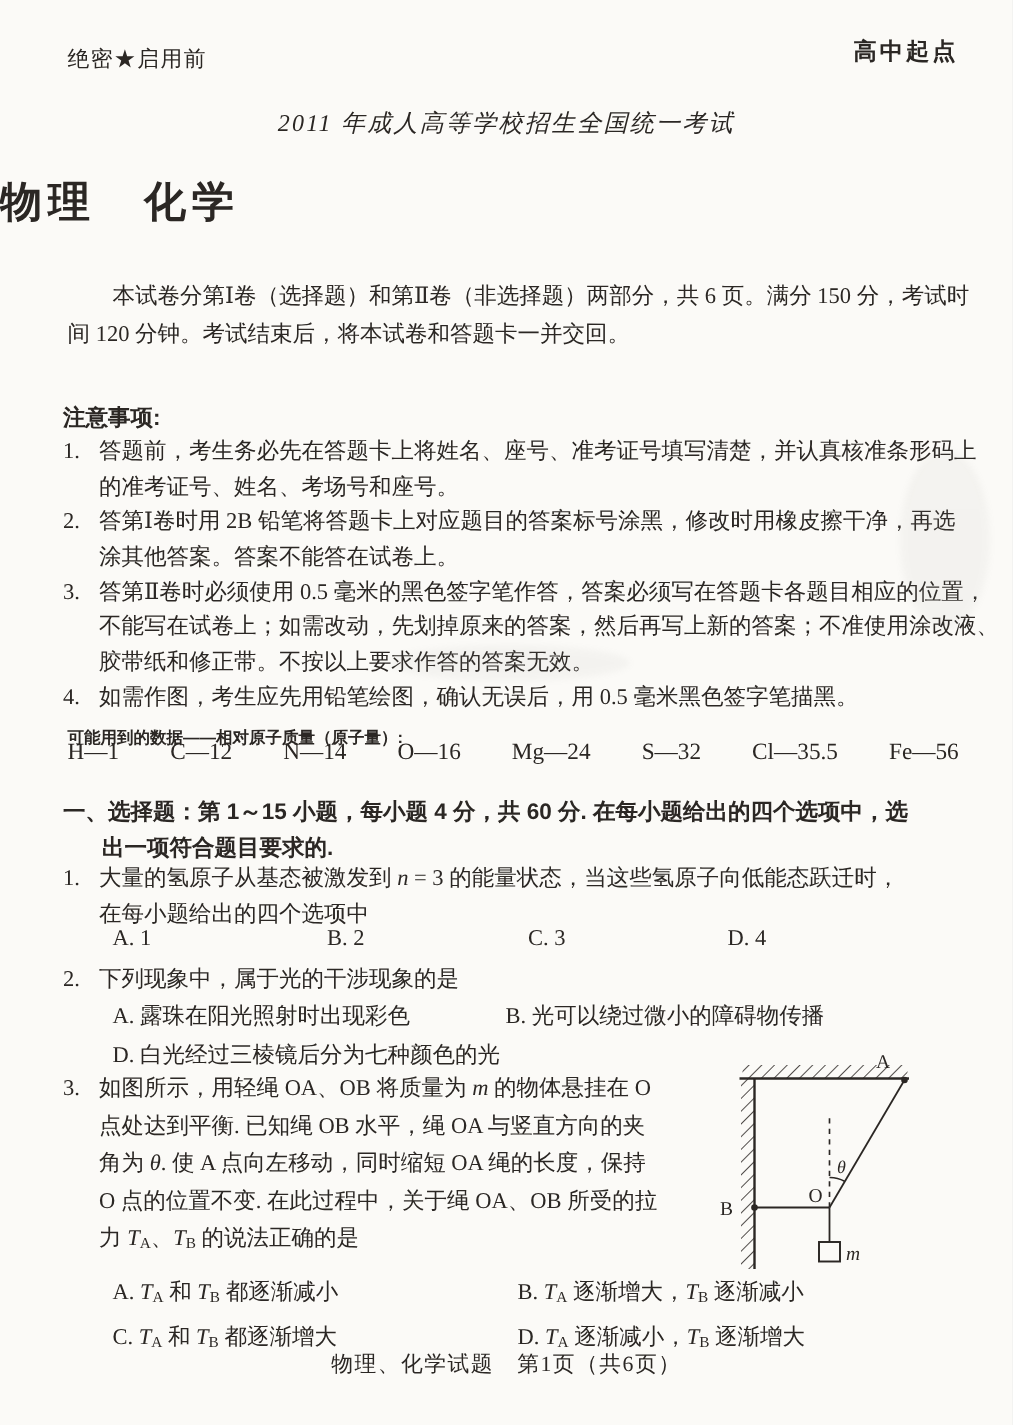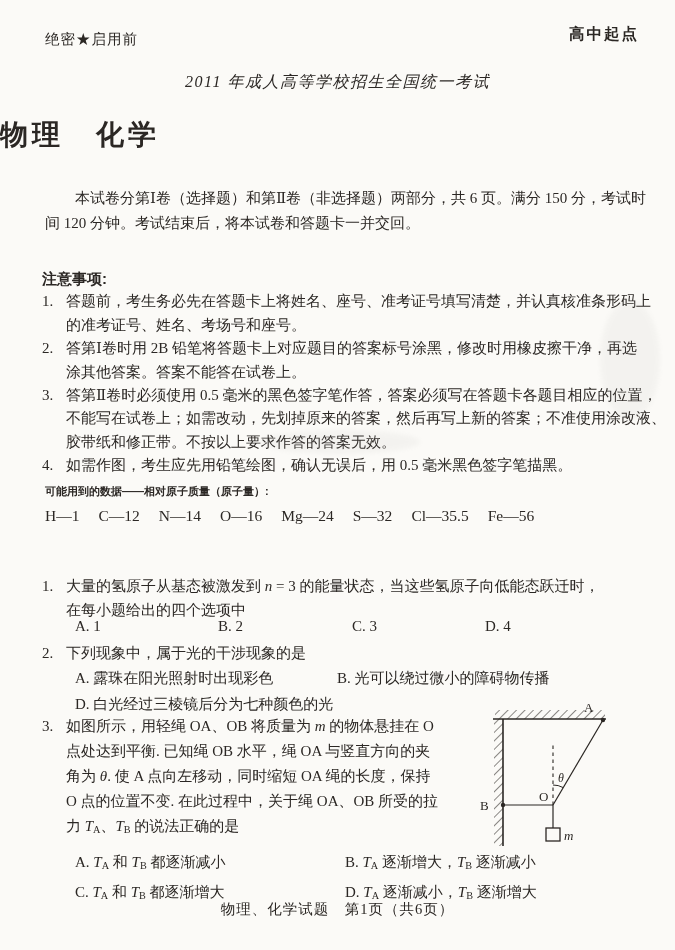--- a/index.html
+++ b/index.html
@@ -19,21 +19,21 @@
   .intro{left:45px;top:186px;line-height:25px;}
   .intro .first{text-indent:2em;}
   .notice{left:42px;top:239px;line-height:23.4px;margin-top:28px;}
   .notice-heading{font-weight:bold;}
   .notice-item{display:flex;}
   .notice-item .num{width:24px;flex:none;}
   .sectitle{left:0;right:0;top:444px;text-align:center;}
   .sectitle .main{font-size:24px;letter-spacing:3px;}
   .sectitle .paren{font-size:15px;}
   .data-heading{left:45px;top:484px;font-weight:bold;font-size:11px;}
-  .atomic{left:45px;top:507px;display:flex;gap:19px;font-size:15.5px;}
+  .atomic{left:45px;top:493px;display:flex;gap:34px;font-size:15.5px;}
   .instr{left:42px;top:530px;line-height:24px;font-weight:bold;}
   .instr .cont{padding-left:26px;}
   .question{display:flex;}
   .qnum{width:24px;flex:none;}
   .q1{left:42px;top:574px;line-height:24px;}
   .optrow1{left:75px;top:618px;display:grid;grid-template-columns:143px 134px 133px auto;}
   .q2{left:42px;top:641px;line-height:24px;}
   .optgrid2{left:75px;top:665px;display:grid;grid-template-columns:262px auto;line-height:26px;}
   .q3{left:42px;top:714px;line-height:25px;}
   .optgrid3{left:75px;top:849px;display:grid;grid-template-columns:270px auto;line-height:27px;}
@@ -99,20 +99,24 @@
     <span class="line">H—1</span>
     <span class="line">C—12</span>
     <span class="line">N—14</span>
     <span class="line">O—16</span>
     <span class="line">Mg—24</span>
     <span class="line">S—32</span>
     <span class="line">Cl—35.5</span>
     <span class="line">Fe—56</span>
   </div>
 
+  <div class="abs instr sans">
+    <div class="line">一、选择题：第 1～15 小题，每小题 4 分，共 60 分. 在每小题给出的四个选项中，选</div>
+    <div class="line cont">出一项符合题目要求的.</div>
+  </div>
 
   <div class="abs question q1">
     <span class="qnum">1.</span>
     <div>
       <div class="line"><span>大量的氢原子从基态被激发到 </span><span class="k-i">n</span><span> = 3 的能量状态，当这些氢原子向低能态跃迁时，</span></div>
       <div class="line">在每小题给出的四个选项中</div>
     </div>
   </div>
   <div class="abs optrow1">
     <span class="line">A. 1</span>

